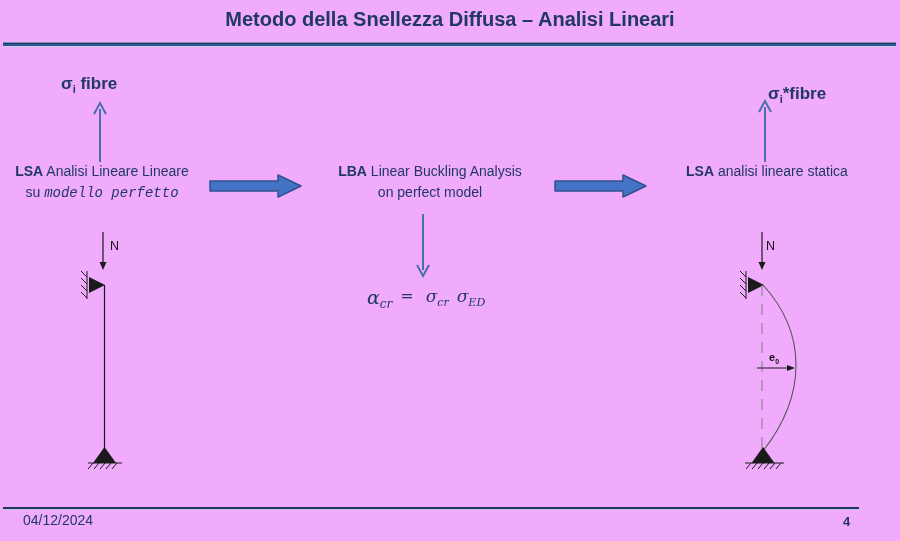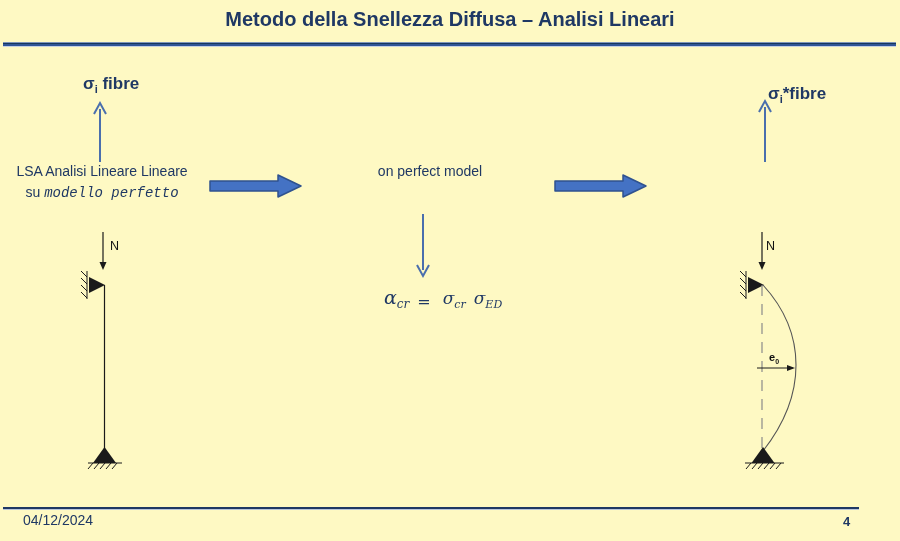--- a/index.html
+++ b/index.html
@@ -1,43 +1,43 @@
 <!DOCTYPE html>
 <html><head>
 <meta charset="utf-8">
 <style>
   html,body{margin:0;padding:0;background:#ffffff;}
   .slide{
-    position:relative;width:900px;height:541px;background:#fef9c3;overflow:hidden;
+    position:relative;width:900px;height:541px;background:#f0abfc;overflow:hidden;
     font-family:"Liberation Sans",sans-serif;color:#1f3864;
   }
   
   .title{
     position:absolute;left:0;top:8px;width:100%;text-align:center;
     font-size:20px;font-weight:bold;color:#1f3864;
   }
   .title-rule{
     position:absolute;left:3px;right:4px;top:42px;height:5px;
     background:linear-gradient(to bottom,#7d95bb 0 18%,#17375e 18% 45%,#2f5597 45% 78%,#c7d2e4 78% 100%);
   }
   
   .sigma-label{position:absolute;font-size:17px;font-weight:bold;color:#1f3864;white-space:nowrap;}
   .sigma-label sub{font-size:11px;}
-  .sigma-left{left:83px;top:74px;}
+  .sigma-left{left:61px;top:74px;}
   .sigma-right{left:732px;top:84px;margin-left:36px;}
   
   .tblock{position:absolute;text-align:center;font-size:14px;line-height:21px;color:#1f3864;white-space:nowrap;}
-  .tblock .tag{font-weight:normal;margin-top:44px;}
+  .tblock .tag{font-weight:bold;margin-top:44px;}
   .tblock .it{font-style:italic;font-family:Liberation Mono, monospace;}
   .tblock-left{left:2px;top:161px;width:200px;}
   .tblock-center{left:322px;top:161px;width:216px;}
   .tblock-right{left:672px;top:161px;width:190px;}
   
   .formula{
-    position:absolute;left:384px;top:286px;display:flex;align-items:flex-end;gap:7px;
+    position:absolute;left:367px;top:286px;display:flex;align-items:flex-start;gap:7px;
     font-family:"DejaVu Serif",serif;font-style:italic;color:#1f3864;
   }
   .formula .sym{font-size:19px;}
   .formula sub{font-size:12px;font-style:italic;}
   .formula .eq{font-size:16px;font-style:normal;padding:0 1px;}
   .frac{display:flex;flex-direction:row;align-items:center;}
   .frac .num,.frac .den{font-size:17px;padding:0 4px;}
   .frac .num sub,.frac .den sub{font-size:11px;}
   .frac .bar{width:100%;height:0;border-top:1.6px solid #1f3864;margin:1px 0;}
   
@@ -69,23 +69,25 @@
   <svg class="abs" style="left:755px;top:97px;" width="20" height="68">
     <line x1="10" y1="65" x2="10" y2="10" stroke="#4a6fad" stroke-width="2"></line>
     <polyline points="4,15 10,4 16,15" fill="none" stroke="#4a6fad" stroke-width="2"></polyline>
   </svg>
 
   <div class="tblock tblock-left">
     <div><span class="tag">LSA</span><span> Analisi Lineare Lineare</span></div>
     <div><span>su </span><span class="it">modello perfetto</span></div>
   </div>
   <div class="tblock tblock-center">
+    <div><span class="tag">LBA</span><span> Linear Buckling Analysis</span></div>
     <div><span>on perfect model</span><span class="it"></span></div>
   </div>
   <div class="tblock tblock-right">
+    <div><span class="tag">LSA</span><span> analisi lineare statica</span></div>
   </div>
 
   <svg class="abs" style="left:208px;top:172px;" width="96" height="28">
     <polygon points="2,9 70,9 70,3 93,14 70,25 70,19 2,19" fill="#4472c4" stroke="#2f528f" stroke-width="1.5" stroke-linejoin="round"></polygon>
   </svg>
   <svg class="abs" style="left:553px;top:172px;" width="96" height="28">
     <polygon points="2,9 70,9 70,3 93,14 70,25 70,19 2,19" fill="#4472c4" stroke="#2f528f" stroke-width="1.5" stroke-linejoin="round"></polygon>
   </svg>
 
   <svg class="abs" style="left:413px;top:212px;" width="20" height="70">

